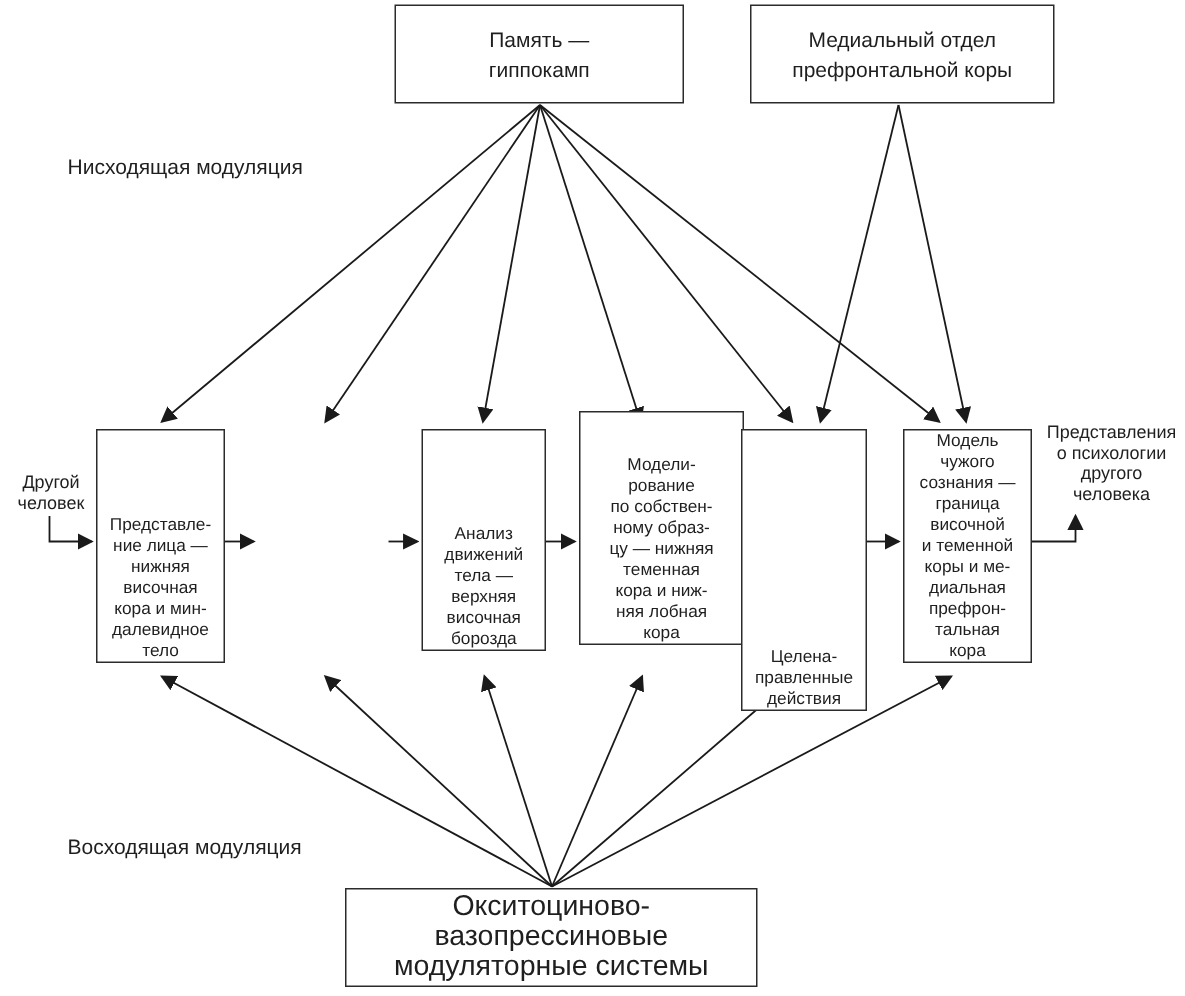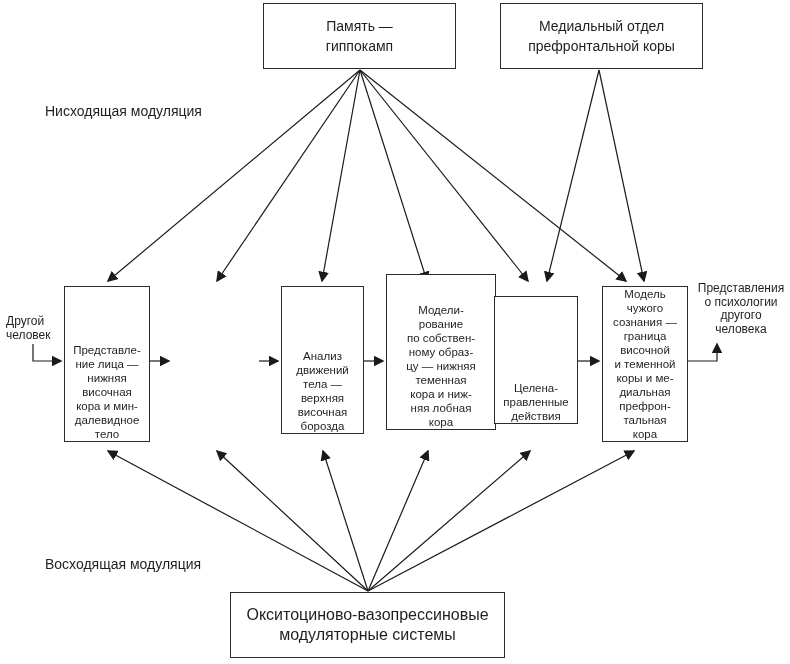--- a/index.html
+++ b/index.html
@@ -7,25 +7,25 @@
     position:relative;width:790px;height:664px;background:#ffffff;overflow:hidden;
     font-family:"Liberation Sans","DejaVu Sans",sans-serif;color:#1f1f1f;
   }
   .arrows{position:absolute;left:0;top:0;width:790px;height:664px;}
   .box{
     position:absolute;box-sizing:border-box;background:#ffffff;border:1.6px solid #2b2b2b;
     display:flex;align-items:center;justify-content:center;text-align:center;
   }
   .top-box{font-size:14px;line-height:20px;}
   .mid-box{font-size:11.5px;line-height:14px;align-items:flex-end;}
-  .bottom-box{font-size:16px;line-height:20px;}
+  .bottom-box{font-size:19px;line-height:20px;}
   .ml{white-space:pre-line;display:block;width:100%;}
   .side-label{position:absolute;font-size:14px;line-height:18px;}
   .io-label{position:absolute;font-size:12px;line-height:13.5px;}
-  .io-left{}
+  .io-left{text-align:center;}
   .io-right{text-align:center;}
 </style>
 </head>
 <body>
 
 <div class="stage">
 
   <svg class="arrows" viewBox="0 0 790 664" xmlns="http://www.w3.org/2000/svg">
     <defs>
       <marker id="ah" viewBox="0 0 10 10" refX="8.6" refY="5" markerWidth="9" markerHeight="9" orient="auto-start-reverse">
@@ -107,21 +107,21 @@
     <span class="ml">Модели-
 рование
 по собствен-
 ному образ-
 цу — нижняя
 теменная
 кора и ниж-
 няя лобная
 кора</span>
   </div>
-  <div class="box mid-box" style="left:494px;top:296px;width:84px;height:128px">
+  <div class="box mid-box" style="left:494px;top:286px;width:84px;height:188px">
     <span class="ml">Целена-
 правленные
 действия</span>
   </div>
   <div class="box mid-box" style="left:602px;top:286px;width:86px;height:156px">
     <span class="ml">Модель
 чужого
 сознания —
 граница
 височной

